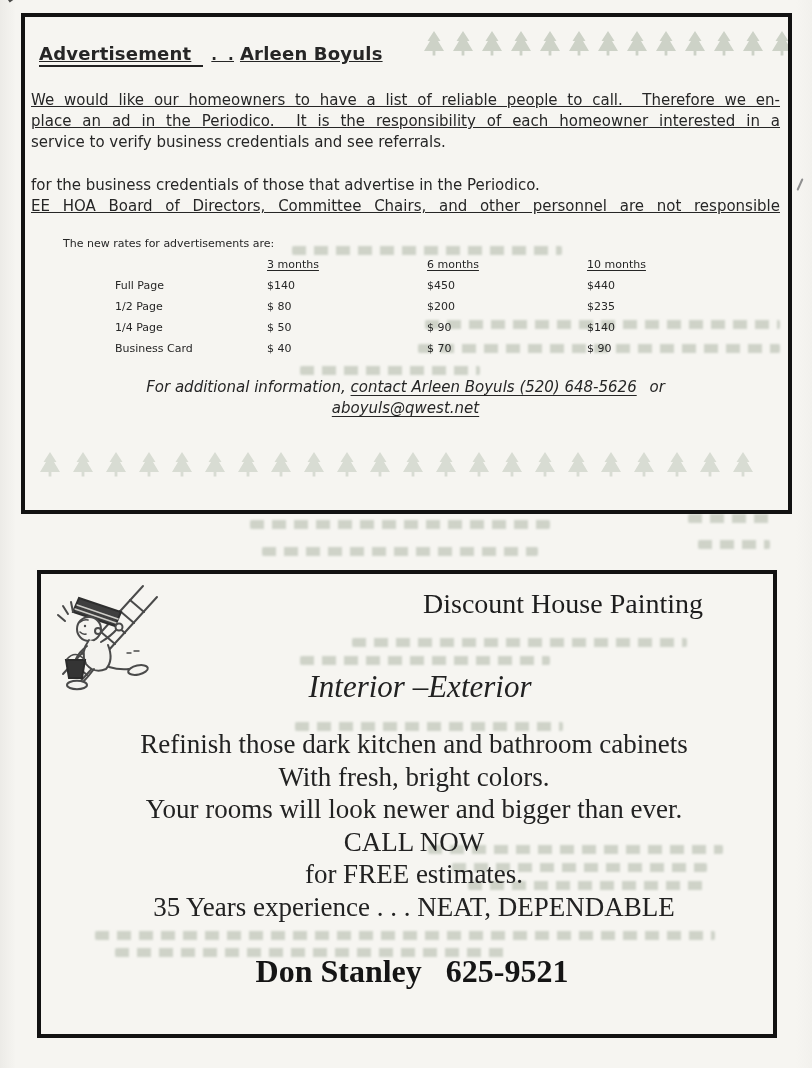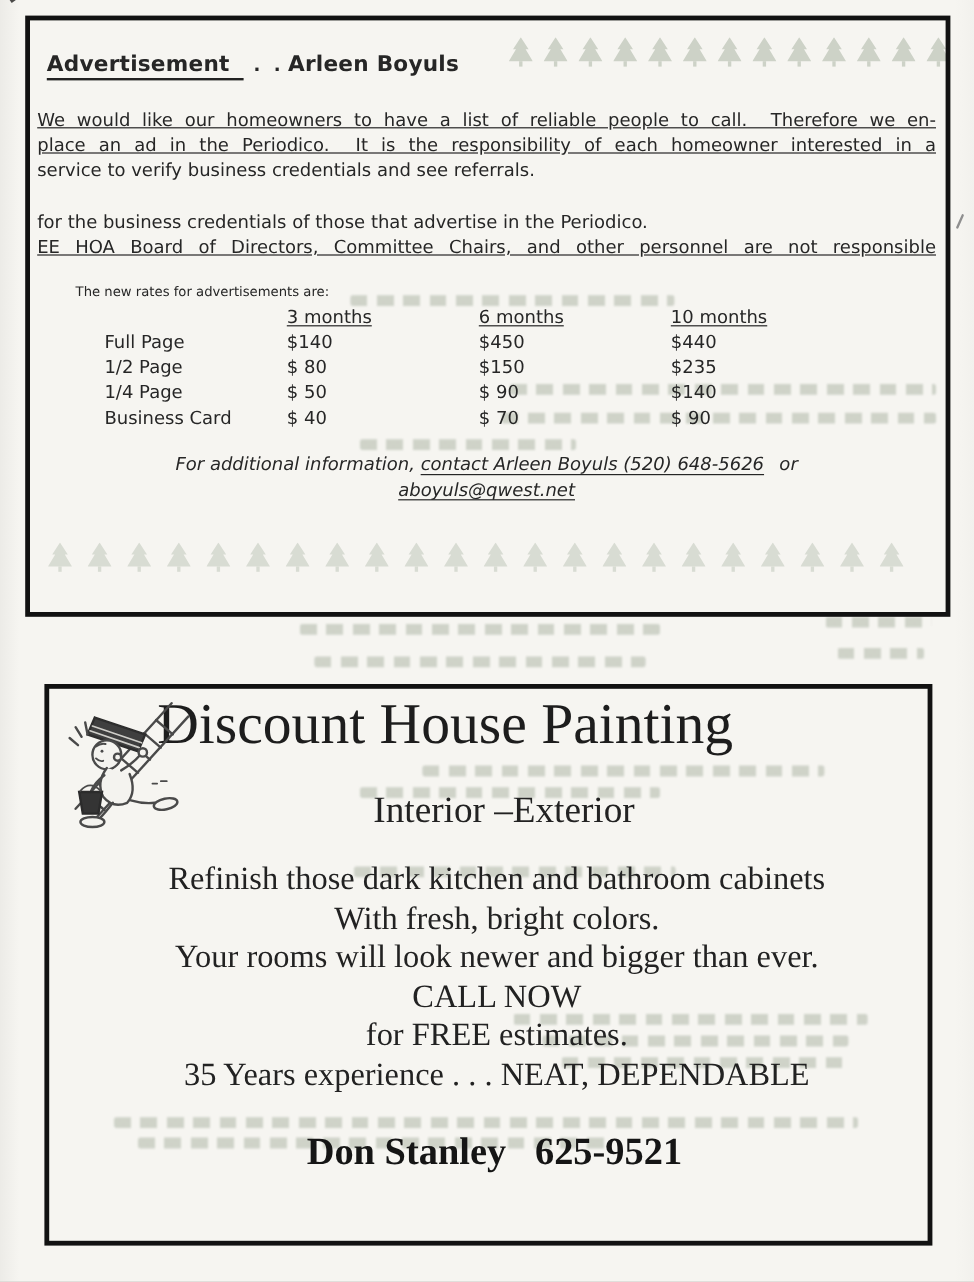--- a/index.html
+++ b/index.html
@@ -6,37 +6,37 @@
   .page{
     position:relative;width:812px;height:1068px;margin:0 auto;overflow:hidden;
     background:linear-gradient(90deg,#ecebe7 0px,#f6f5f1 16px 796px,#f2f1ed 812px);
     font-family:"DejaVu Sans","Liberation Sans",sans-serif;color:#262626;
   }
   
   .box{position:absolute;border:4px solid #121212;box-sizing:border-box;background:transparent;}
   .top-box{left:21px;top:13px;width:771px;height:501px;padding:26px 8px 0 6px;}
   .bottom-box{left:37px;top:570px;width:740px;height:468px;font-family:"Liberation Serif","DejaVu Serif",serif;}
   
-  .ad-heading{margin-left:8px;font-size:18px;font-weight:bold;letter-spacing:.2px;}
+  .ad-heading{margin-left:8px;font-size:18px;font-weight:bold;letter-spacing:.2px;text-decoration:underline;}
   .ad-heading .ul-title{border-bottom:2.6px solid #222;padding-right:12px;padding-bottom:1px;}
   .ad-heading .sep{font-weight:bold;font-size:15px;padding:0 6px 0 8px;}
   .para{margin-top:26px;font-size:15px;line-height:21px;}
   .para + .para{margin-top:22px;}
   .pline{white-space:normal;}
   .pline.fill{text-align:justify;text-align-last:justify;text-decoration:underline;}
   .b{font-weight:bold;}
   .rates-intro{margin:16px 0 0 32px;font-size:11px;line-height:21px;}
-  .rates-grid{display:grid;grid-template-columns:152px 160px 160px 130px;margin-left:56px;font-size:15px;line-height:21px;}
+  .rates-grid{display:grid;grid-template-columns:152px 160px 160px 130px;margin-left:84px;font-size:11px;line-height:21px;}
   .rates-grid .hdr{text-decoration:underline;text-underline-offset:2px;}
   .contact{margin-top:18px;text-align:center;font-size:15px;line-height:21px;font-style:italic;}
   .ul{text-decoration:underline;text-underline-offset:2.5px;}
   .ulpad{padding-right:8px;}
   
-  .bb-title{margin:12px 70px 0 90px;text-align:left;font-size:48px;line-height:36px;color:#1d1d1d;}
-  .bb-sub{margin:34px 0 0 26px;text-align:center;font-size:31px;line-height:38px;color:#222;}
+  .bb-title{margin:12px 70px 0 90px;text-align:right;font-size:28px;line-height:36px;color:#1d1d1d;}
+  .bb-sub{margin:46px 0 0 26px;text-align:center;font-size:31px;line-height:38px;color:#222;font-style:italic;}
   .bb-lines{margin:22px 12px 0 26px;text-align:center;font-size:27px;line-height:32.5px;color:#222;}
   .bb-sign{margin:28px 0 0 10px;text-align:center;font-size:32px;line-height:40px;font-weight:bold;color:#151515;}
   .painter{position:absolute;left:8px;top:2px;}
   
   .trees{position:absolute;display:flex;filter:blur(.6px);pointer-events:none;}
   .trees svg{fill:#8b9a84;}
   .trees-1{left:424px;top:31px;opacity:.38;gap:9px;}
   .trees-2{left:40px;top:452px;opacity:.27;gap:13px;}
   .bleed-line{position:absolute;height:9px;border-radius:2px;pointer-events:none;
     background:repeating-linear-gradient(90deg,rgba(128,142,120,.33) 0 14px,rgba(128,142,120,0) 14px 22px);
@@ -234,21 +234,21 @@
         <div><span></span></div>
         <div><span class="hdr">3 months</span></div>
         <div><span class="hdr">6 months</span></div>
         <div><span class="hdr">10 months</span></div>
         <div><span>Full Page</span></div>
         <div><span>$140</span></div>
         <div><span>$450</span></div>
         <div><span>$440</span></div>
         <div><span>1/2 Page</span></div>
         <div><span>$&nbsp;80</span></div>
-        <div><span>$150</span></div>
+        <div><span>$200</span></div>
         <div><span>$235</span></div>
         <div><span>1/4 Page</span></div>
         <div><span>$&nbsp;50</span></div>
         <div><span>$&nbsp;90</span></div>
         <div><span>$140</span></div>
         <div><span>Business Card</span></div>
         <div><span>$&nbsp;40</span></div>
         <div><span>$&nbsp;70</span></div>
         <div><span>$&nbsp;90</span></div>
       </div>

